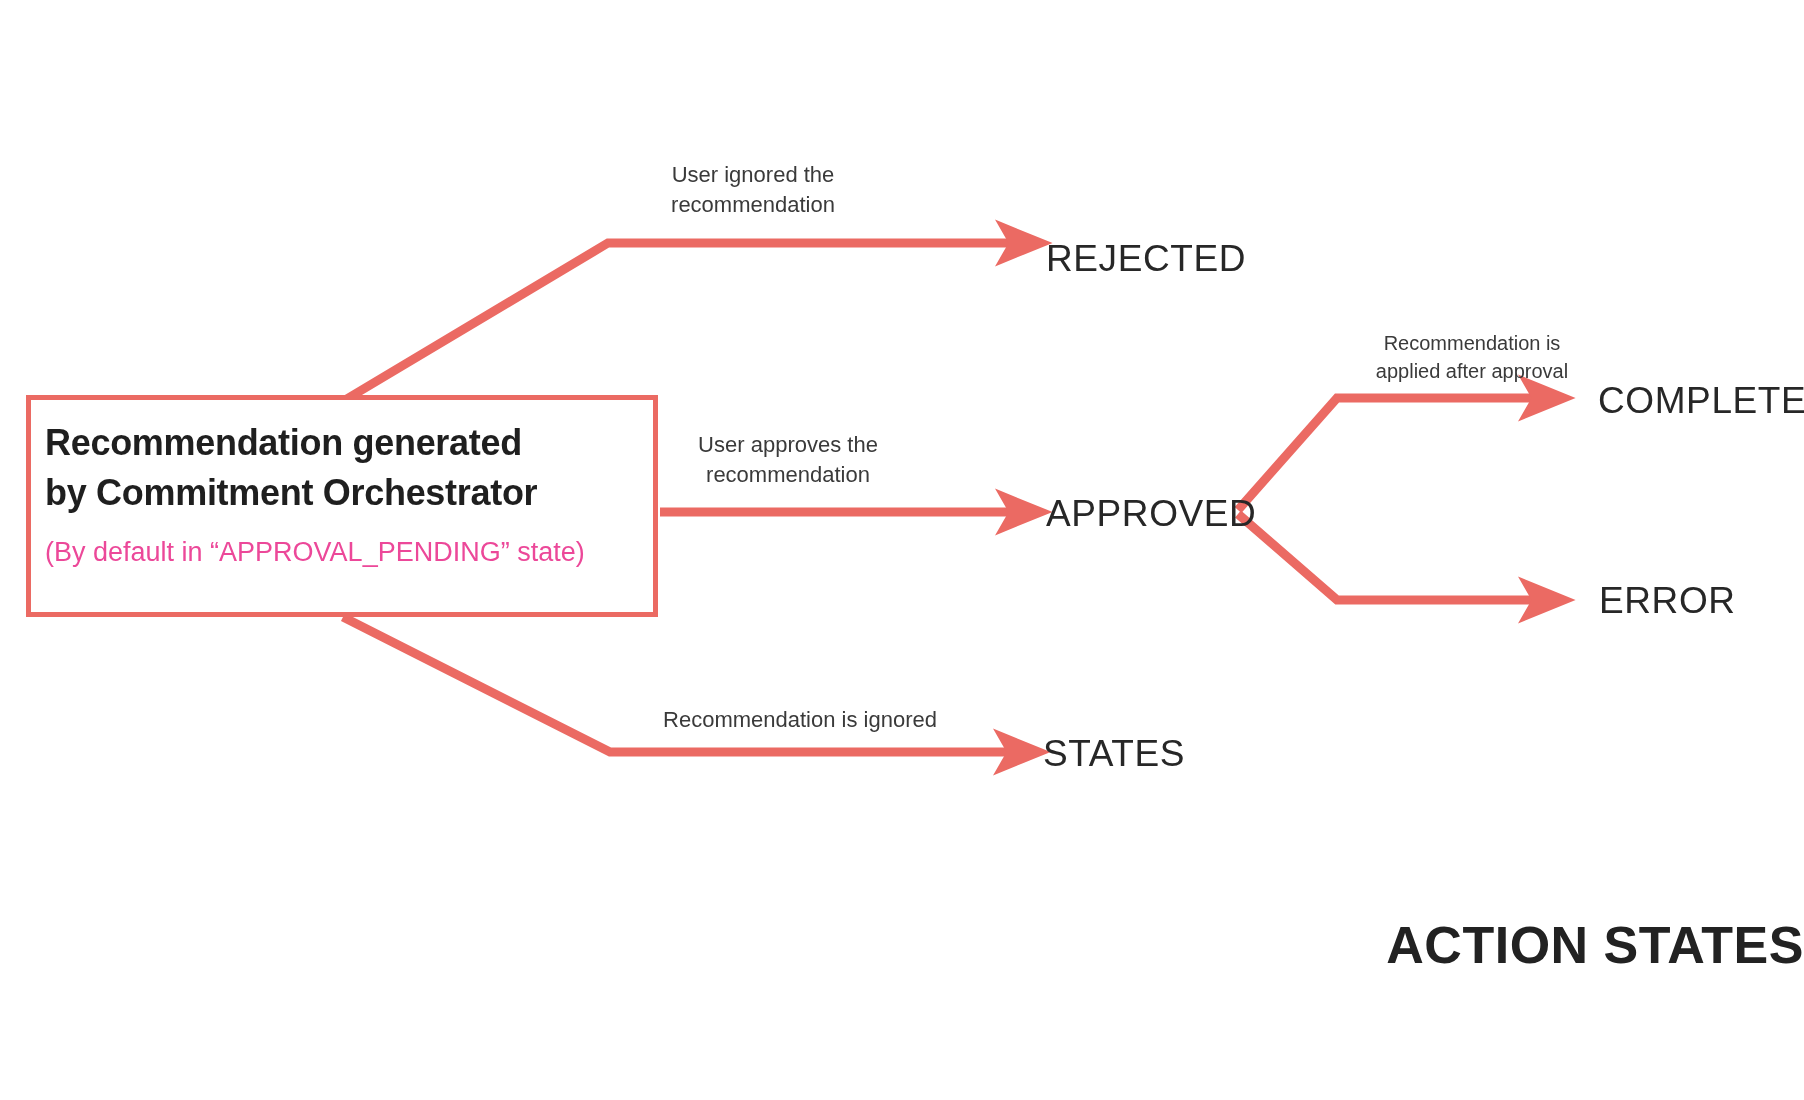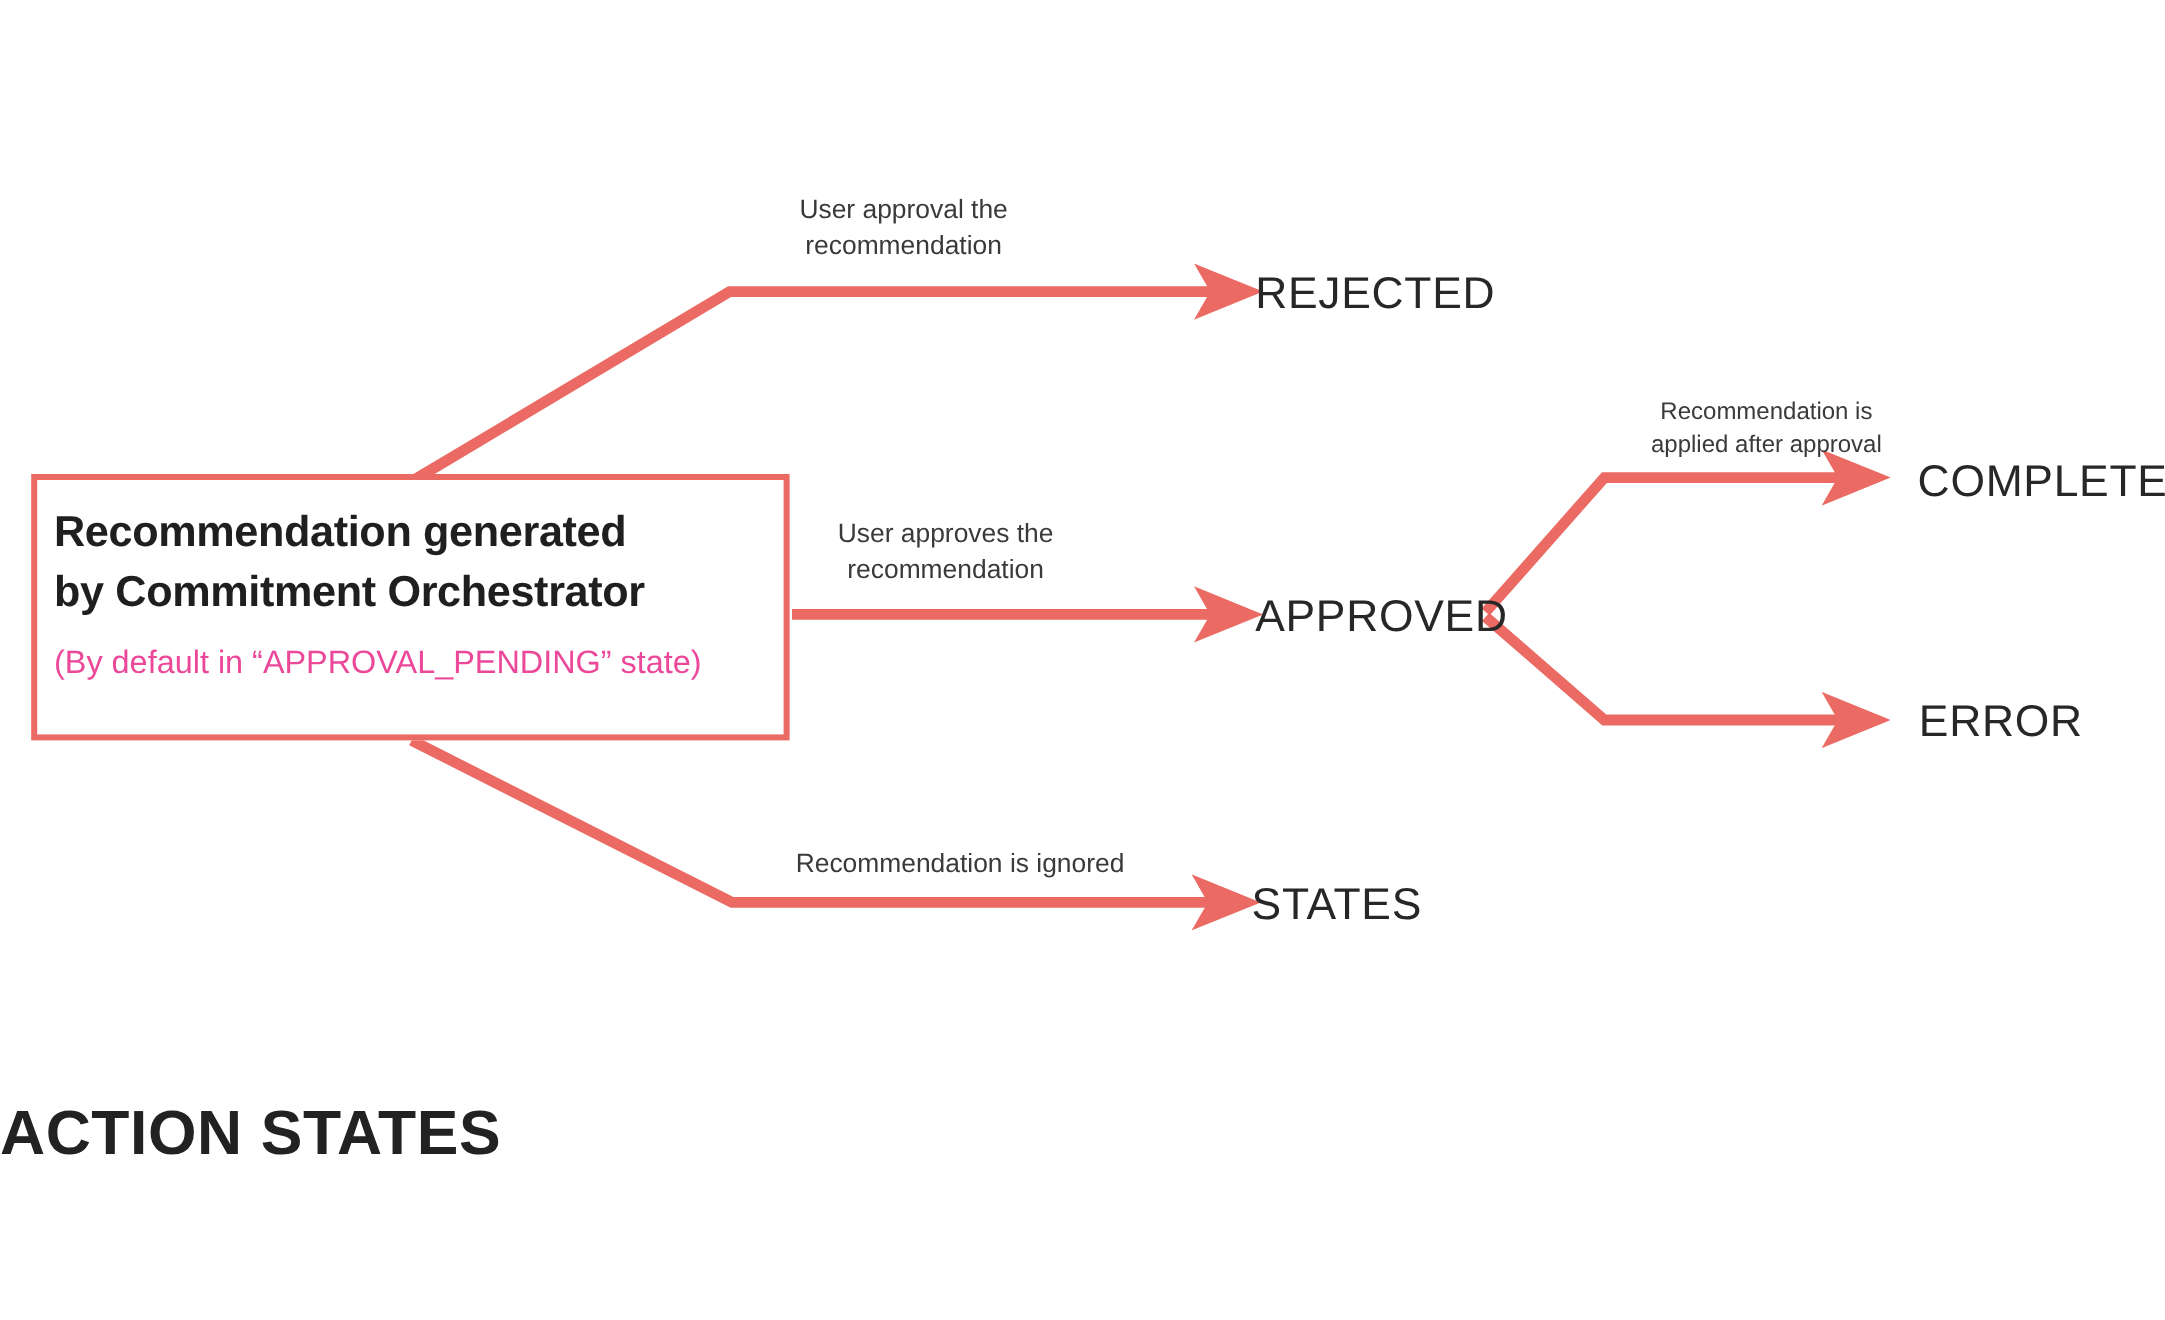--- a/index.html
+++ b/index.html
@@ -82,21 +82,21 @@
   }
   .edge-label.small {
     font-size: 20px;
     line-height: 1.38;
   }
   .diagram-caption {
     position: absolute;
     left: 0;
     top: 915px;
     width: 1804px;
-    text-align: left;
+    text-align: right;
     font-family: "Liberation Sans", sans-serif;
     font-weight: bold;
     font-size: 52px;
     letter-spacing: 0.5px;
     color: #222222;
   }
 </style>
 </head>
 <body>
 
@@ -121,31 +121,31 @@
   </svg>
 
   <div class="node-box">
     <div class="node-box-inner">
       <div class="node-title">Recommendation generated</div>
       <div class="node-title">by Commitment Orchestrator</div>
     </div>
     <div class="node-sub">(By default in “APPROVAL_PENDING” state)</div>
   </div>
 
-  <div class="state-label" style="left:1046px; top:224px;">REJECTED</div>
+  <div class="state-label" style="left:1046px; top:238px;">REJECTED</div>
 
   <div class="state-label" style="left:1046px; top:493px;">APPROVED</div>
 
   <div class="state-label" style="left:1043px; top:733px;">STATES</div>
 
   <div class="state-label" style="left:1598px; top:380px;">COMPLETED</div>
 
   <div class="state-label" style="left:1599px; top:580px;">ERROR</div>
 
-  <div class="edge-label" style="left:593px; top:160px; width:320px;">User approval the
+  <div class="edge-label" style="left:593px; top:160px; width:320px;">User ignored the
 recommendation</div>
 
   <div class="edge-label" style="left:648px; top:430px; width:280px;">User approves the
 recommendation</div>
 
   <div class="edge-label" style="left:600px; top:705px; width:400px;">Recommendation is ignored</div>
 
   <div class="edge-label small" style="left:1322px; top:330px; width:300px;">Recommendation is
 applied after approval</div>
 

